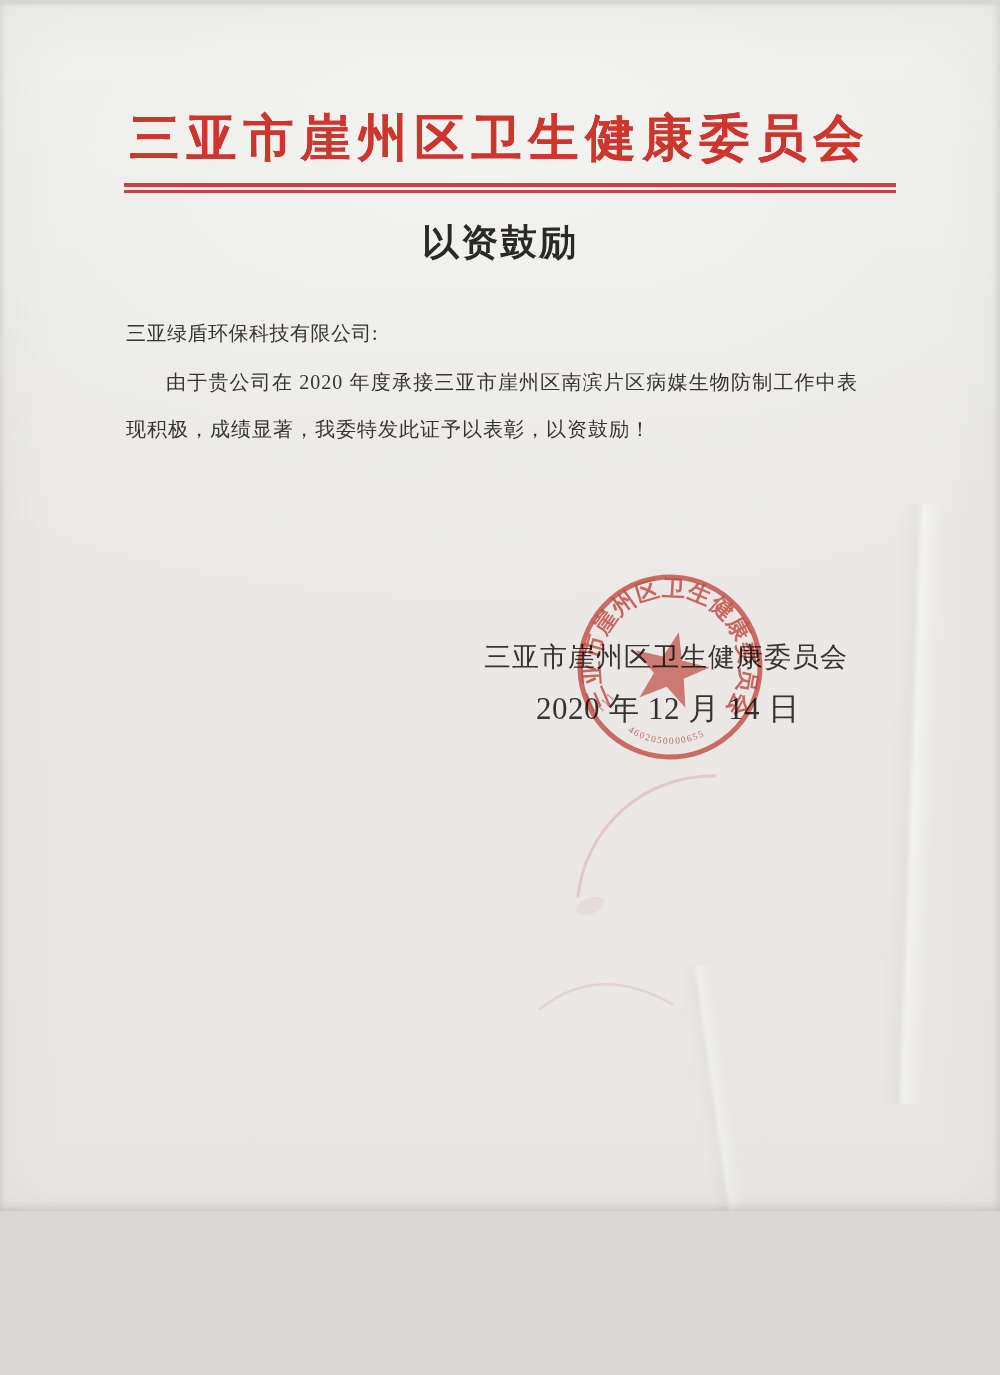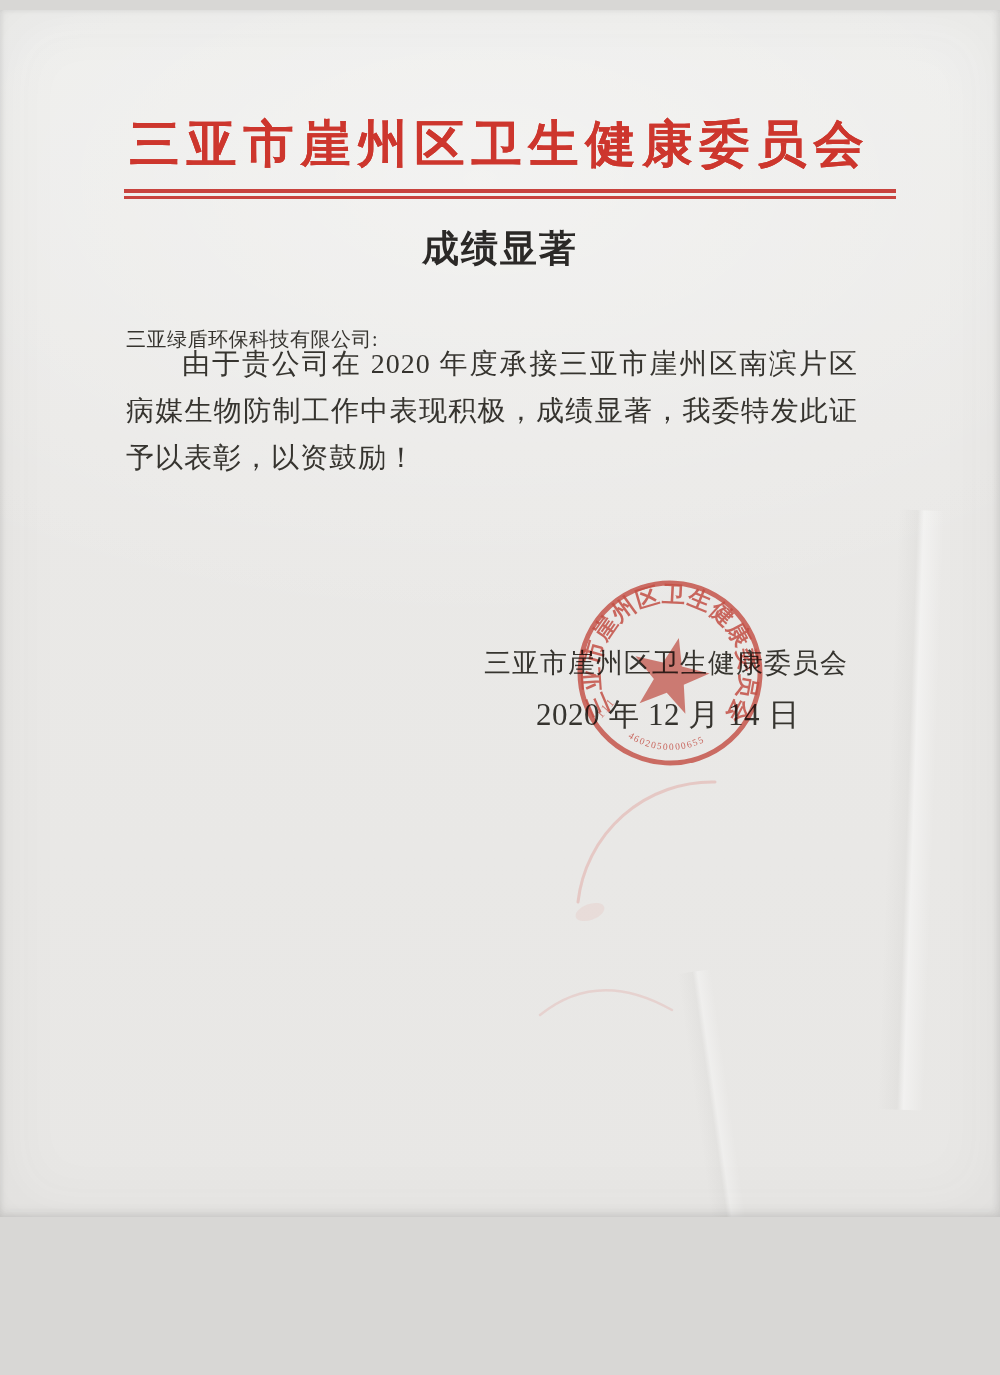--- a/index.html
+++ b/index.html
@@ -3,21 +3,21 @@
 <meta charset="utf-8">
 <style>
   * { margin: 0; padding: 0; box-sizing: border-box; }
   html, body { background: #d8d7d5; }
   body { font-family: "Liberation Serif", "DejaVu Serif", serif; }
 
   .page {
     position: relative;
     width: 1000px;
     height: 1207px;
-    margin: 10px auto;
+    margin: 4px auto;
     overflow: hidden;
     background:
       radial-gradient(ellipse 1300px 700px at 48% 14%, rgba(255,255,255,0.35), rgba(255,255,255,0) 65%),
       linear-gradient(180deg, #ededeb 0%, #eae9e7 35%, #e9e8e6 70%, #e8e7e5 100%);
     padding-left: 24px;
   }
   .page::after {
     content: "";
     position: absolute; inset: 0;
     pointer-events: none;
@@ -82,23 +82,23 @@
     position: absolute;
     top: 316px; left: 126px;
     font-size: 20px;
     letter-spacing: 0.5px;
     color: #36342f;
     font-family: Liberation Serif, serif;
   }
 
   .body-paragraph {
     position: absolute;
-    top: 330px; left: 126px;
+    top: 355px; left: 126px;
     width: 732px;
-    font-size: 28px;
+    font-size: 20px;
     line-height: 47px;
     letter-spacing: 1px;
     text-align: justify;
     text-indent: 2em;
     color: #36342f;
   }
 
   .signature-org {
     position: absolute;
     top: 635px; left: 484px;
@@ -147,21 +147,21 @@
 
 <div class="page">
 
   <div class="crease-right"></div>
   <div class="crease-low"></div>
 
   <div class="letterhead-title">三亚市崖州区卫生健康委员会</div>
 
   <div class="rule-top"></div>
 
-  <div class="document-title">成绩显著</div>
+  <div class="document-title">以资鼓励</div>
 
   <div class="salutation">三亚绿盾环保科技有限公司:</div>
 
   <div class="body-paragraph">由于贵公司在 2020 年度承接三亚市崖州区南滨片区病媒生物防制工作中表现积极，成绩显著，我委特发此证予以表彰，以资鼓励！</div>
 
   <div class="signature-org">三亚市崖州区卫生健康委员会</div>
   <div class="signature-date">2020 年 12 月 14 日</div>
 
   <svg class="official-seal" viewBox="0 0 190 190">
     <defs>

